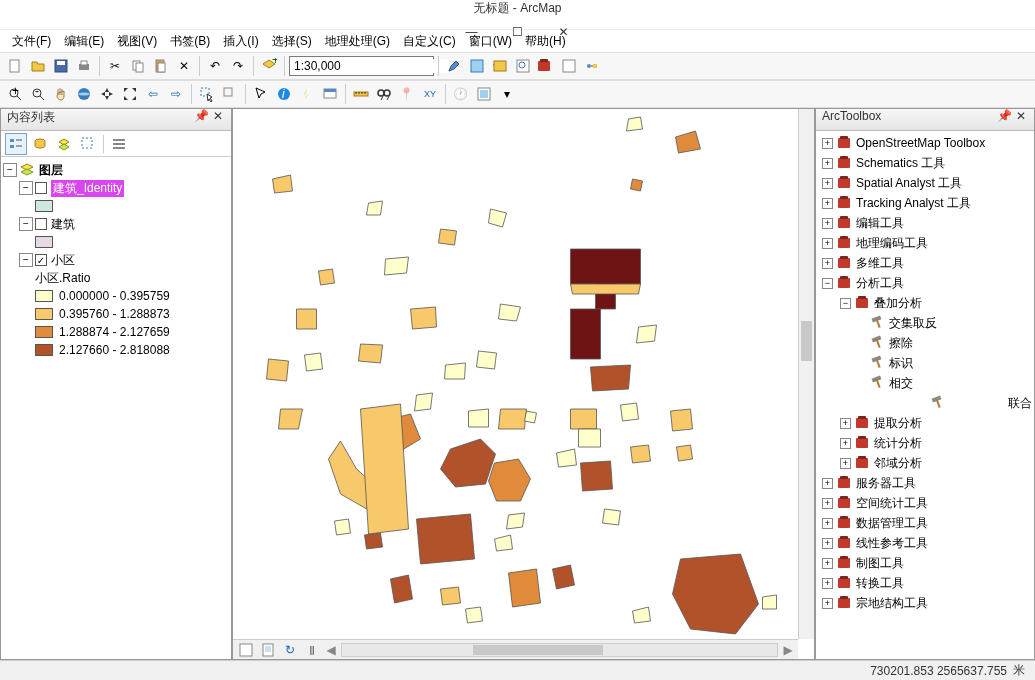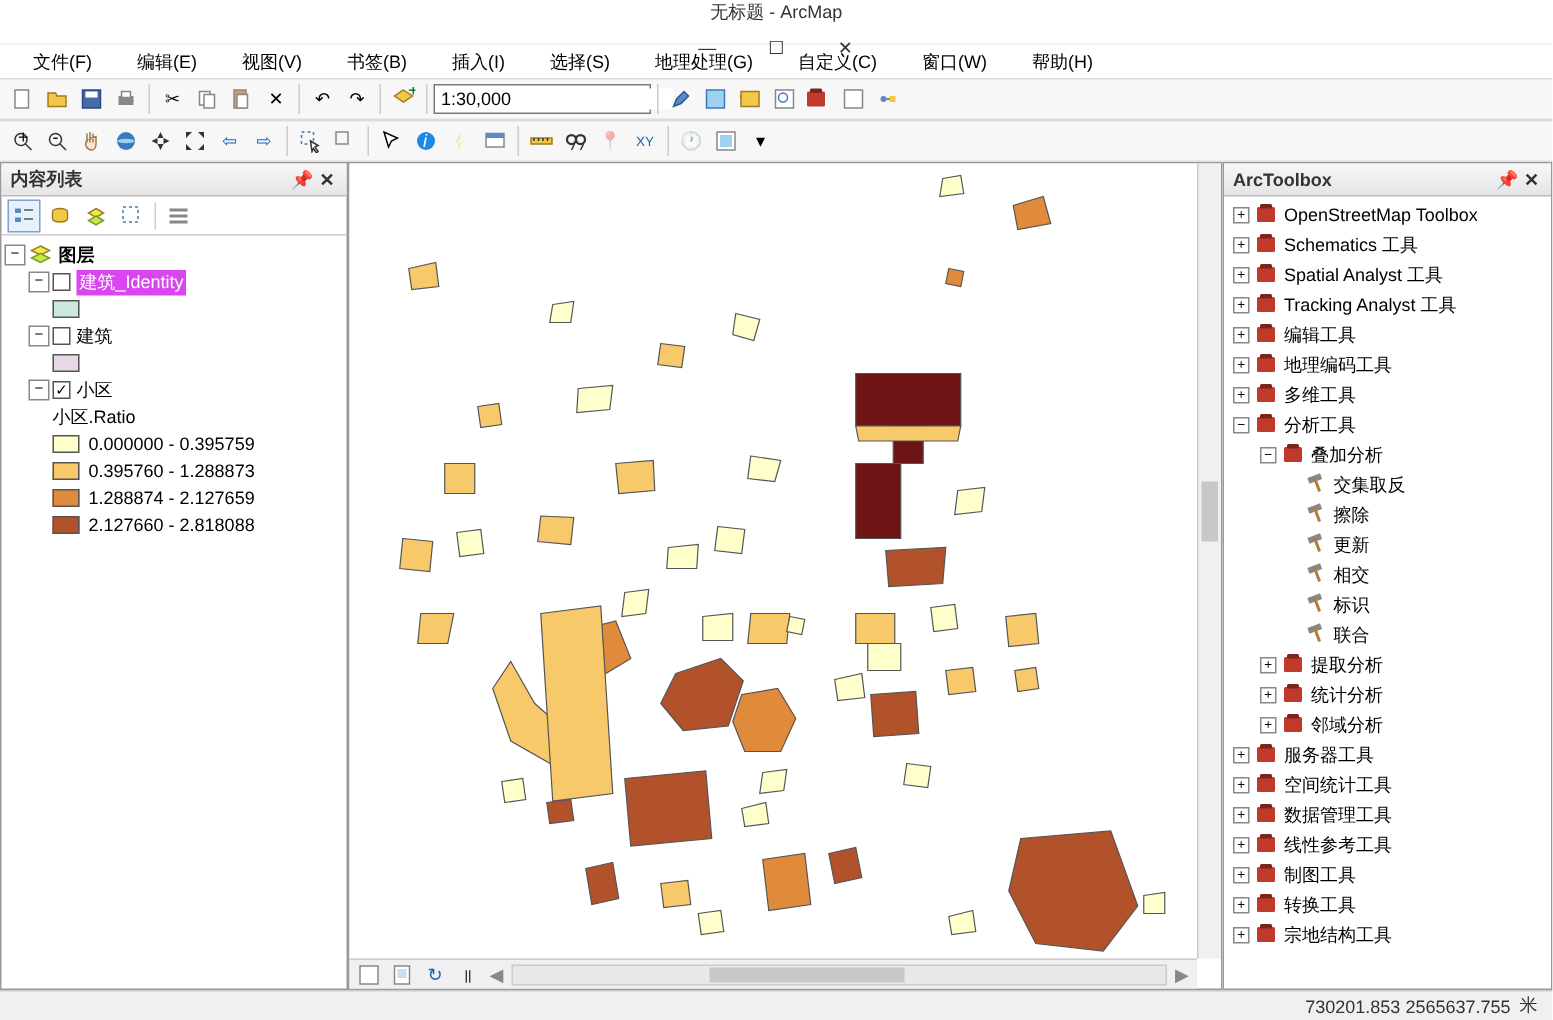--- a/index.html
+++ b/index.html
@@ -2,31 +2,31 @@
 <html><head>
 <meta charset="utf-8">
 <style>
 * { box-sizing: border-box; margin: 0; padding: 0; font-family: "Microsoft YaHei", "Segoe UI", Tahoma, sans-serif; font-size: 12px; }
 html, body { width: 1035px; height: 680px; overflow: hidden; background: #fff; }
 .titlebar { height: 30px; background: #fff; display: flex; align-items: center; padding: 0 8px; border-bottom: 1px solid #eee; flex-direction: column; }
 .titlebar .app-icon { width: 16px; height: 16px; margin-right: 6px; }
 .titlebar .title { flex: 1; color: #333; }
 .win-controls { display: flex; }
 .win-btn { width: 46px; height: 30px; display: flex; align-items: center; justify-content: center; color: #333; }
-.menubar { height: 22px; display: flex; align-items: center; padding: 0 16px; gap: 18px; color: #000; }
+.menubar { height: 22px; display: flex; align-items: center; padding: 0 6px; gap: 1px; color: #000; }
 .menubar span { padding: 2px 6px; cursor: default; }
 .toolbar { height: 28px; display: flex; align-items: center; padding: 0 4px; gap: 1px; border-top: 1px solid #ddd; border-bottom: 1px solid #ddd; background: #f7f7f7; }
 .tb-sep { width: 1px; height: 20px; background: #ccc; margin: 0 3px; }
 .tb-btn { width: 22px; height: 22px; display: flex; align-items: center; justify-content: center; cursor: pointer; border: 1px solid transparent; }
 .scale-combo { width: 145px; height: 20px; border: 1px solid #7a7a7a; background: #fff; display: flex; align-items: center; padding: 0 4px; gap: 44px; }
 .scale-combo input { border: none; outline: none; flex: 1; font-size: 12px; }
 .scale-combo .dd { width: 14px; text-align: center; color: #555; }
 .main { display: flex; height: calc(680px - 30px - 22px - 28px - 28px - 20px); }
 .panel { background: #fff; border: 1px solid #999; display: flex; flex-direction: column; }
-.panel-title { height: 22px; background: linear-gradient(#f7f7f7, #e5e5e5); border-bottom: 1px solid #bbb; display: flex; align-items: center; padding: 0 6px; font-weight: bold; color: #333; }
+.panel-title { height: 22px; background: linear-gradient(#f7f7f7, #e5e5e5); border-bottom: 1px solid #bbb; display: flex; align-items: flex-start; padding: 0 6px; font-weight: normal; color: #333; }
 .panel-title .spacer { flex: 1; }
 .panel-title .pin, .panel-title .close { width: 14px; height: 14px; display: flex; align-items: center; justify-content: center; cursor: pointer; margin-left: 2px; }
 .toc { width: 232px; }
 .toc-tabs { height: 26px; display: flex; align-items: center; padding: 2px 4px; gap: 2px; border-bottom: 1px solid #ccc; }
 .toc-tabs .tab { width: 22px; height: 22px; display: flex; align-items: center; justify-content: center; cursor: pointer; border: 1px solid transparent; }
 .toc-tabs .tab.active { border: 1px solid #7da2ce; background: #e5f1fb; }
 .tree { flex: 1; overflow: auto; padding: 4px 2px; color: #000; }
 .tree-row { display: flex; align-items: center; height: 18px; white-space: nowrap; }
 .tw { width: 14px; height: 14px; display: inline-flex; align-items: center; justify-content: center; border: 1px solid #888; font-size: 10px; line-height: 1; margin-right: 2px; background: #fff; cursor: pointer; }
 .cb { width: 12px; height: 12px; border: 1px solid #555; margin-right: 4px; display: inline-flex; align-items: center; justify-content: center; font-size: 10px; background: #fff; }
@@ -531,33 +531,28 @@
           <span>交集取反</span>
         </div>
         <div class="at-row" style="padding-left: 40px;">
           <span style="width:13px;display:inline-block"></span>
           <span class="hammer"></span>
           <span>擦除</span>
         </div>
         <div class="at-row" style="padding-left: 40px;">
           <span style="width:13px;display:inline-block"></span>
           <span class="hammer"></span>
-          <span>更新</span>
+          <span>标识</span>
         </div>
         <div class="at-row" style="padding-left: 40px;">
           <span style="width:13px;display:inline-block"></span>
           <span class="hammer"></span>
           <span>相交</span>
         </div>
-        <div class="at-row" style="padding-left: 40px;">
-          <span style="width:13px;display:inline-block"></span>
-          <span class="hammer"></span>
-          <span>标识</span>
-        </div>
-        <div class="at-row" style="padding-left: 40px;">
+        <div class="at-row" style="padding-left: 40px; justify-content: space-between;">
           <span style="width:13px;display:inline-block"></span>
           <span class="hammer"></span>
           <span>联合</span>
         </div>
         <div class="at-row" style="padding-left: 22px;">
           <span class="at-tw">+</span>
           <span class="tbx-icon"></span>
           <span>提取分析</span>
         </div>
         <div class="at-row" style="padding-left: 22px;">

